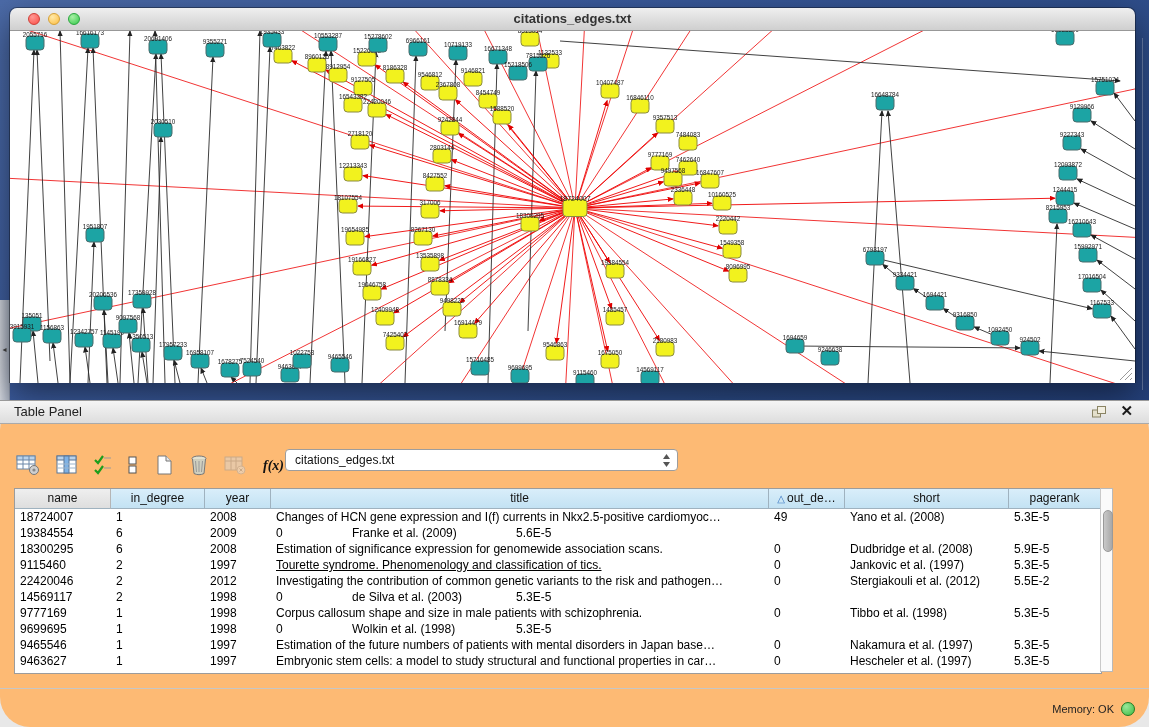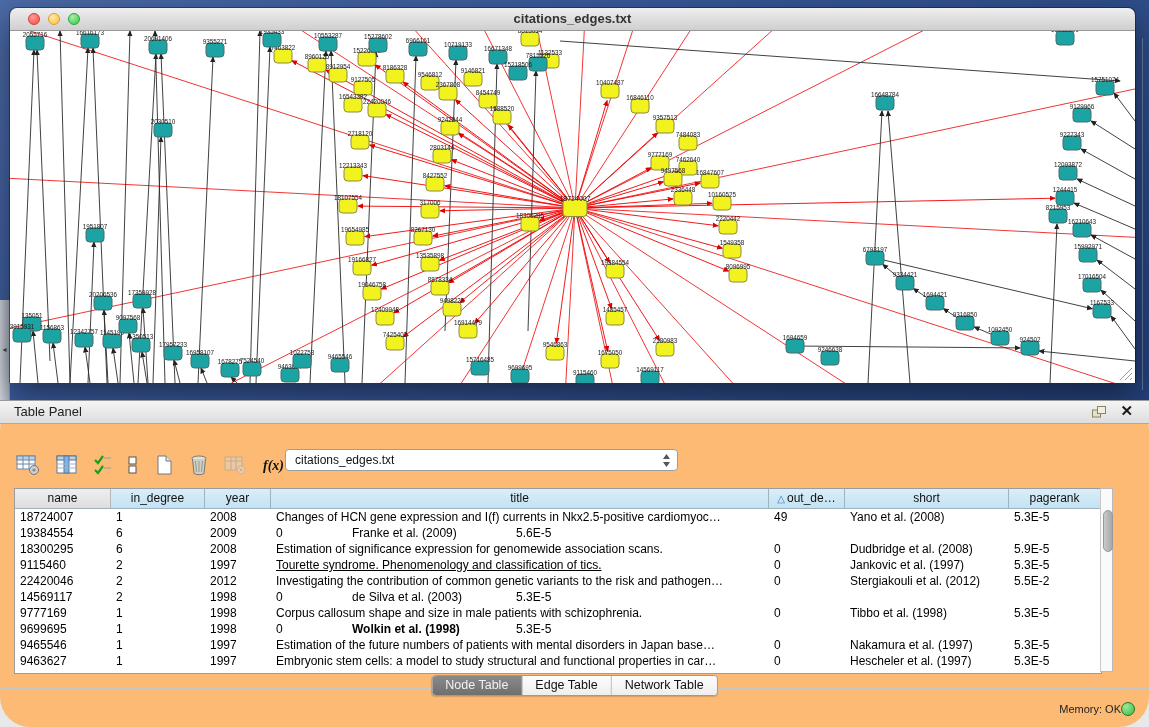--- a/index.html
+++ b/index.html
@@ -57,21 +57,21 @@
   
   .tab-line{position:absolute;left:0;top:288px;width:1149px;height:1px;background:#c6c6c6;}
   .tabs{position:absolute;left:50%;top:275px;transform:translateX(-50%);display:flex;
     border:1px solid #9a9a9a;border-radius:4px;overflow:hidden;background:#f7f7f7;
     box-shadow:0 1px 1px rgba(0,0,0,.15);}
   .tab{height:19px;line-height:19px;padding:0 13px;font-size:12.5px;color:#111;
     background:linear-gradient(#fdfdfd,#eee);border-right:1px solid #b5b5b5;}
   .tab:last-child{border-right:none;}
   .tab.selected{background:linear-gradient(#8a8a8a,#6f6f6f);color:#f2f2f2;}
   
-  .status{position:absolute;right:14px;top:302px;display:flex;align-items:center;}
+  .status{position:absolute;right:14px;top:302px;display:flex;align-items:center;gap:7px;}
   .status .mem-label{font-size:11px;color:#222;}
   .mem-dot{width:14px;height:14px;border-radius:50%;border:1.5px solid #1f7a24;box-sizing:border-box;
     background:radial-gradient(circle at 35% 30%,#9ae89a,#3dbb42);}
 </style>
 </head>
 <body>
 
 <div class="app-bg"></div>
 <div class="right-divider"></div>
 <div class="left-strip">◂</div>
@@ -782,21 +782,21 @@
           <div class="tcell" style="width: 498px;">Corpus callosum shape and size in male patients with schizophrenia.</div>
           <div class="tcell" style="width: 76px;">0</div>
           <div class="tcell" style="width: 164px;">Tibbo et al. (1998)</div>
           <div class="tcell" style="width: 92px;">5.3E-5</div>
         </div>
         <div class="trow">
           <div class="tcell" style="width: 96px;">9699695</div>
           <div class="tcell" style="width: 94px;">1</div>
           <div class="tcell" style="width: 66px;">1998</div>
           <div class="tcell" style="width: 76px;">0</div>
-          <div class="tcell" style="width: 164px; font-weight: bold;">Wolkin et al. (1998)</div>
+          <div class="tcell" style="width: 164px;">Wolkin et al. (1998)</div>
           <div class="tcell" style="width: 92px;">5.3E-5</div>
         </div>
         <div class="trow">
           <div class="tcell" style="width: 96px;">9465546</div>
           <div class="tcell" style="width: 94px;">1</div>
           <div class="tcell" style="width: 66px;">1997</div>
           <div class="tcell" style="width: 498px;">Estimation of the future numbers of patients with mental disorders in Japan base…</div>
           <div class="tcell" style="width: 76px;">0</div>
           <div class="tcell" style="width: 164px;">Nakamura et al. (1997)</div>
           <div class="tcell" style="width: 92px;">5.3E-5</div>
@@ -810,23 +810,18 @@
           <div class="tcell" style="width: 164px;">Hescheler et al. (1997)</div>
           <div class="tcell" style="width: 92px;">5.3E-5</div>
         </div>
       </div>
   </div>
   <div class="vscroll">
     <div class="vthumb"></div>
   </div>
 
   <div class="tab-line"></div>
-  <div class="tabs" id="tabs">
-      <div class="tab selected">Node Table</div>
-      <div class="tab">Edge Table</div>
-      <div class="tab">Network Table</div>
-    </div>
 
   <div class="status">
     <span class="mem-label">Memory: OK</span>
     <span class="mem-dot"></span>
   </div>
 </div>
 
 </body></html>

